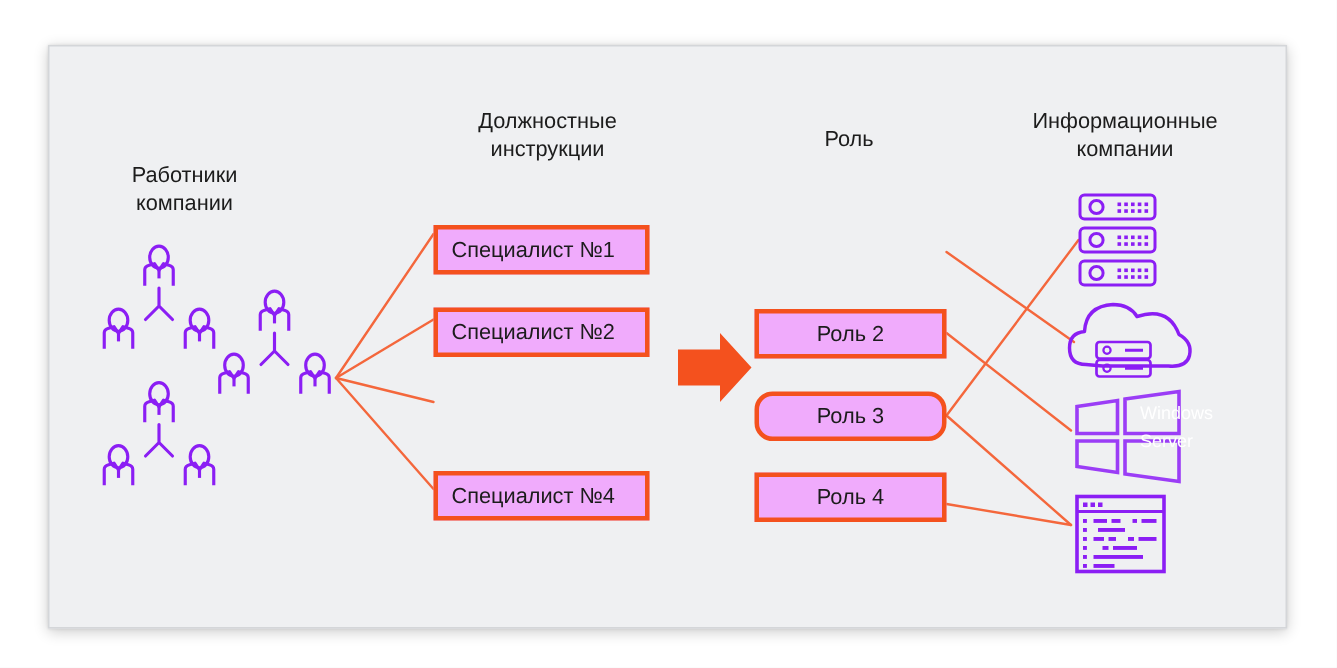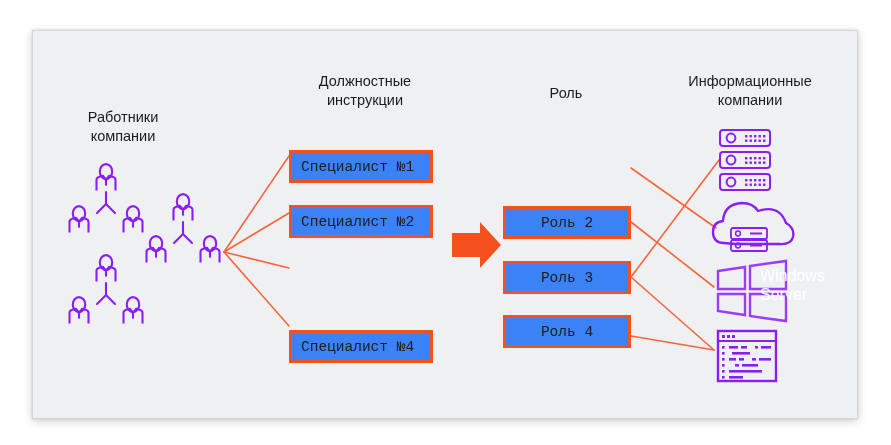--- a/index.html
+++ b/index.html
@@ -42,34 +42,33 @@
     text-align: center;
     color: #1c1c1c;
     font-size: 14.5px;
     line-height: 19px;
     font-weight: 400;
     white-space: pre-line;
   }
   .node-box {
     position: absolute;
     box-sizing: border-box;
-    background: #3b82f6;
+    background: #f0abfc;
     border: 3px solid #f4511e;
     color: #1c1c1c;
     font-size: 14.5px;
     display: flex;
     align-items: center;
-    font-family: Liberation Mono, monospace;
   }
   .node-box.left-text { justify-content: flex-start; padding-left: 9px; }
   .node-box.ctr-text  { justify-content: center; }
   .win-label {
     position: absolute;
     color: #ffffff;
-    font-size: 16px;
+    font-size: 12px;
     line-height: 19px;
     white-space: pre-line;
   }
 </style>
 </head>
 <body>
 
 <div id="stage">
 
   <div class="card"></div>
@@ -123,34 +122,34 @@
         <use href="#trio" x="183" y="228"></use>
       </g>
   </svg>
 
   <div class="node-box left-text" style="left:289px; top:150px; width:144px; height:33px;">
     <span>Специалист №1</span>
   </div>
   <div class="node-box left-text" style="left:289px; top:205px; width:144px; height:33px;">
     <span>Специалист №2</span>
   </div>
-  <div class="node-box left-text" style="left:289px; top:330px; width:144px; height:33px;">
+  <div class="node-box left-text" style="left:289px; top:314px; width:144px; height:33px;">
     <span>Специалист №4</span>
   </div>
 
   <svg class="layer">
     <g>
       <path d="M 452 233 L 480 233 L 480 222 L 501 245 L 480 268 L 480 257 L 452 257 Z" fill="#f4511e"></path>
     </g>
   </svg>
 
   <div class="node-box ctr-text" style="left:503px; top:206px; width:128px; height:33px;">
     <span>Роль 2</span>
   </div>
-  <div class="node-box ctr-text" style="left:503px; top:261px; width:128px; height:33px;">
+  <div class="node-box ctr-text" style="left:503px; top:261px; width:128px; height:33px;border-radius:12px;">
     <span>Роль 3</span>
   </div>
   <div class="node-box ctr-text" style="left:503px; top:315px; width:128px; height:33px;">
     <span>Роль 4</span>
   </div>
 
   <svg class="layer">
     <defs>
       <g id="serverUnit">
         <rect x="0" y="0" width="50" height="16" rx="3" fill="none" stroke="#8b1ef4" stroke-width="2"></rect>

